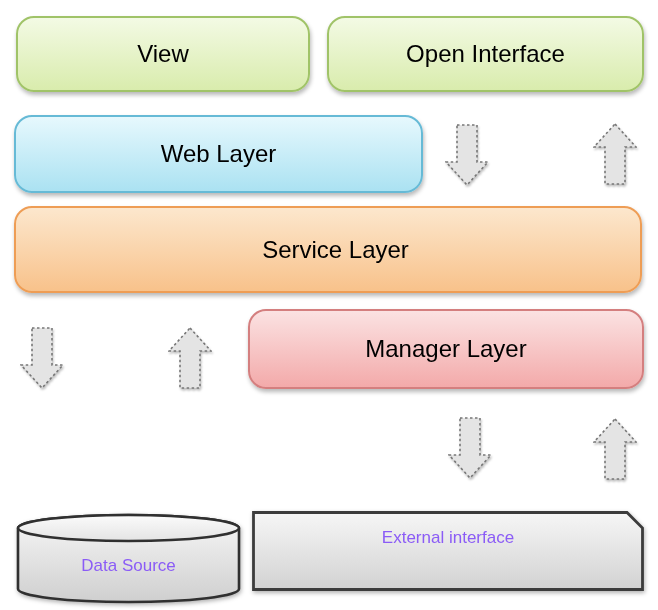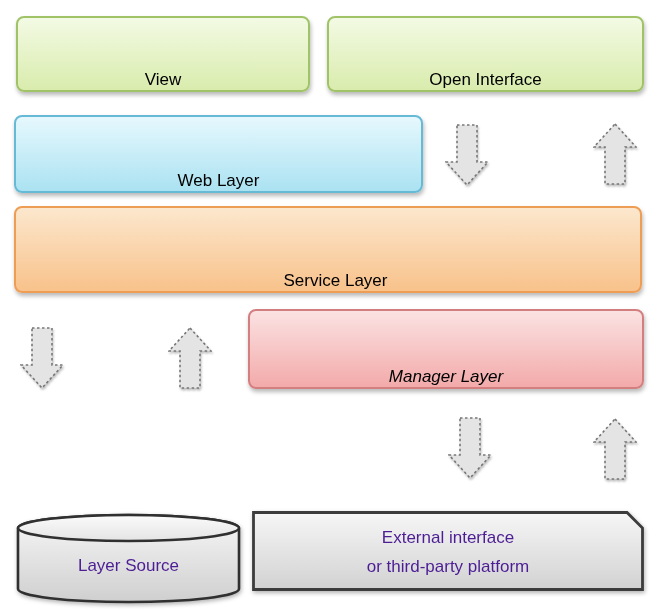--- a/index.html
+++ b/index.html
@@ -10,26 +10,26 @@
   }
   .canvas {
     position: relative;
     width: 658px;
     height: 610px;
     background: #ffffff;
     overflow: hidden;
   }
   .box {
     position: absolute;
-    border-radius: 8px;
+    border-radius: 18px;
     border: 2px solid;
     display: flex;
-    align-items: flex-end;
+    align-items: center;
     justify-content: center;
-    font-size: 17px;
+    font-size: 24px;
     color: #000000;
     box-shadow: 1px 3px 4px rgba(0,0,0,0.28);
     box-sizing: border-box;
     text-align: center;
   }
   .green {
     border-color: var(--green-border, #a0c368);
     background: linear-gradient(to bottom, var(--green-top, #f3fae4), var(--green-bottom, #d9ecad));
   }
   .blue {
@@ -37,30 +37,29 @@
     background: linear-gradient(to bottom, var(--blue-top, #e6f8fd), var(--blue-bottom, #abe2f2));
   }
   .orange {
     border-color: var(--orange-border, #ee9d55);
     background: linear-gradient(to bottom, var(--orange-top, #fce7cd), var(--orange-bottom, #f8c28b));
     padding-left: 15px;
   }
   .pink {
     border-color: var(--pink-border, #d47f7f);
     background: linear-gradient(to bottom, var(--pink-top, #fbe2e2), var(--pink-bottom, #f3aaaa));
-    font-style: italic;
   }
   .arrow {
     position: absolute;
     filter: drop-shadow(1px 2px 1px rgba(0,0,0,0.25));
   }
   .shape-label {
     position: absolute;
     font-size: 17px;
-    color: #4c1d95;
+    color: #8b5cf6;
     text-align: center;
   }
   .ext-lines { line-height: 29px; }
   svg.shape { position: absolute; overflow: visible; }
 </style>
 </head>
 <body>
 
 <div class="canvas">
 
@@ -114,31 +113,30 @@
       <linearGradient id="cylTopGrad" x1="0" y1="0" x2="0" y2="1">
         <stop offset="0" stop-color="#fbfbfb"></stop>
         <stop offset="1" stop-color="#e4e4e4"></stop>
       </linearGradient>
     </defs>
     <g filter="drop-shadow(1px 2px 2px rgba(0,0,0,0.3))">
       <path d="M2,15 A110.5,13 0 0 1 223,15 L223,76 A110.5,13 0 0 1 2,76 Z" fill="url(#cylGrad)" stroke="#303030" stroke-width="2.6"></path>
       <ellipse cx="112.5" cy="15" rx="110.5" ry="13" fill="url(#cylTopGrad)" stroke="#303030" stroke-width="2.6"></ellipse>
     </g>
   </svg>
-  <div class="shape-label" style="left:16px; top:556px; width:225px;">Layer Source</div>
+  <div class="shape-label" style="left:16px; top:556px; width:225px;">Data Source</div>
 
   <svg class="shape" style="left:252px; top:511px;" width="392" height="80" viewBox="0 0 392 80">
     <defs>
       <linearGradient id="extGrad" x1="0" y1="0" x2="0" y2="1">
         <stop offset="0" stop-color="#f6f6f6"></stop>
         <stop offset="1" stop-color="#d2d2d2"></stop>
       </linearGradient>
     </defs>
     <g filter="drop-shadow(1px 2px 2px rgba(0,0,0,0.3))">
       <path d="M1.5,1.5 L375,1.5 L390.5,17 L390.5,78.5 L1.5,78.5 Z" fill="url(#extGrad)" stroke="#3c3c3c" stroke-width="2.8"></path>
     </g>
   </svg>
   <div class="shape-label ext-lines" style="left:252px; top:523px; width:392px;">
     <div>External interface</div>
-    <div>or third-party platform</div>
   </div>
 
 </div>
 
 </body></html>

